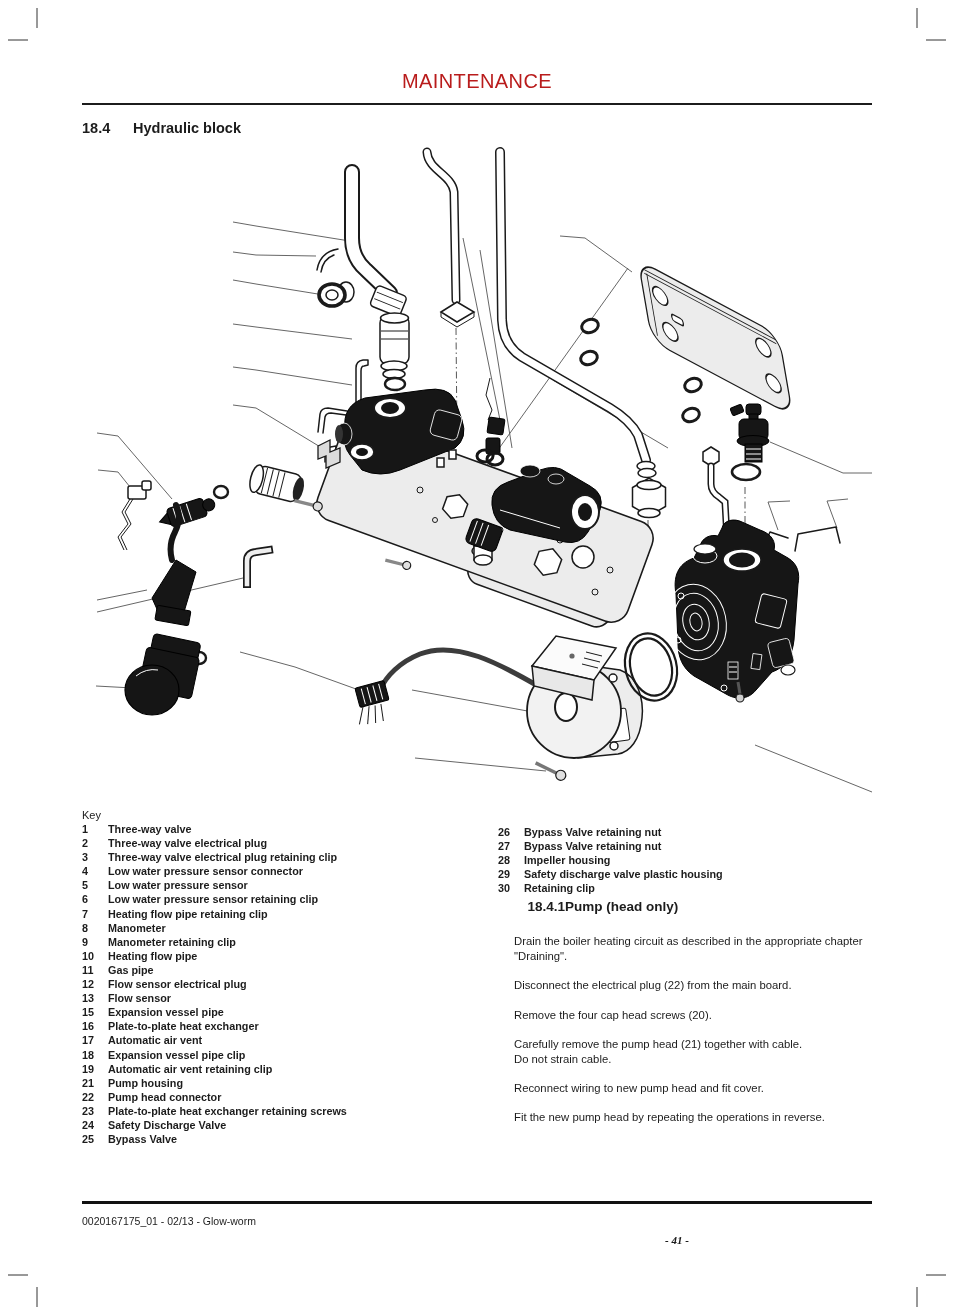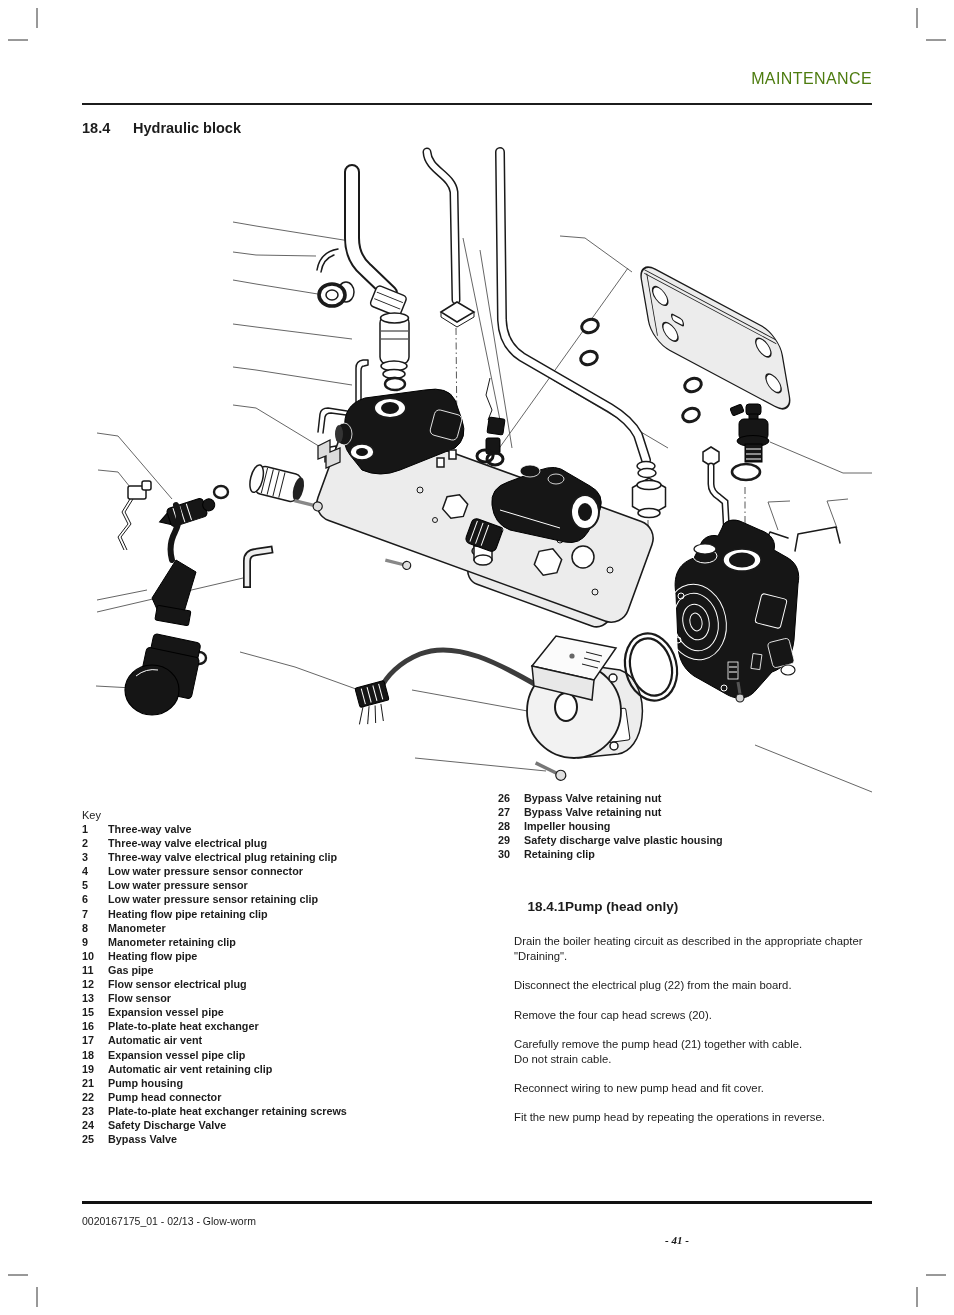--- a/index.html
+++ b/index.html
@@ -1,39 +1,39 @@
 <!DOCTYPE html>
 <html><head>
 <meta charset="utf-8">
 <style>
   html,body{margin:0;padding:0;background:#fff;}
   .page{position:relative;width:954px;height:1315px;background:#fff;overflow:hidden;
         font-family:"Liberation Sans",sans-serif;color:#1c1c1c;}
   .abs{position:absolute;}
   
-  .doc-header{top:70px;left:82px;width:790px;text-align:right;font-size:16px;
-              letter-spacing:.4px;color:#4d7c0f;font-weight:400;}
+  .doc-header{top:70px;left:82px;width:790px;text-align:center;font-size:20px;
+              letter-spacing:.4px;color:#b91c1c;font-weight:400;}
   .rule-thin{top:103px;left:82px;width:790px;height:1.5px;background:#1c1c1c;}
   .sec-head{top:120px;left:82px;font-size:14.5px;font-weight:700;}
   .sec-head .num{display:inline-block;width:51px;}
   
   .diagram{top:0;left:0;width:954px;height:1315px;pointer-events:none;}
   .ln{stroke:#1a1a1a;fill:none;stroke-width:1.5;stroke-linejoin:round;stroke-linecap:round;}
   .thin{stroke:#1a1a1a;fill:none;stroke-width:1;}
   .wht{fill:#fff;stroke:#1a1a1a;stroke-width:1.5;}
   .gry{fill:#ececec;stroke:#1a1a1a;stroke-width:1.6;}
   .blk{fill:#161616;stroke:#000;stroke-width:1;}
   .wln{stroke:#fff;fill:none;stroke-width:1;}
   .ldr{stroke:#555;stroke-width:.9;fill:none;}
   .dsh{stroke:#444;stroke-width:.9;fill:none;stroke-dasharray:7 3 1.5 3;}
   
   .key-col{font-size:10.8px;font-weight:700;line-height:14.1px;}
   .key-head{top:808px;left:82px;font-size:11px;font-weight:400;line-height:14.1px;}
   .key1{top:822px;left:82px;width:400px;}
-  .key2{top:791px;left:498px;width:390px;}
+  .key2{top:825px;left:498px;width:390px;}
   .key-row{display:flex;}
   .key-num{width:26px;flex:0 0 26px;}
   .key-label{flex:1;}
   
   .subsec{top:899px;left:498px;font-size:13.5px;font-weight:700;}
   .subsec .num{display:inline-block;width:67px;text-align:right;}
   .paras{top:934px;left:514px;width:362px;font-size:11.3px;line-height:15.2px;}
   .para{margin:0 0 14px 0;white-space:pre-line;}
   
   .rule-thick{top:1201px;left:82px;width:790px;height:2.6px;background:#111;}

